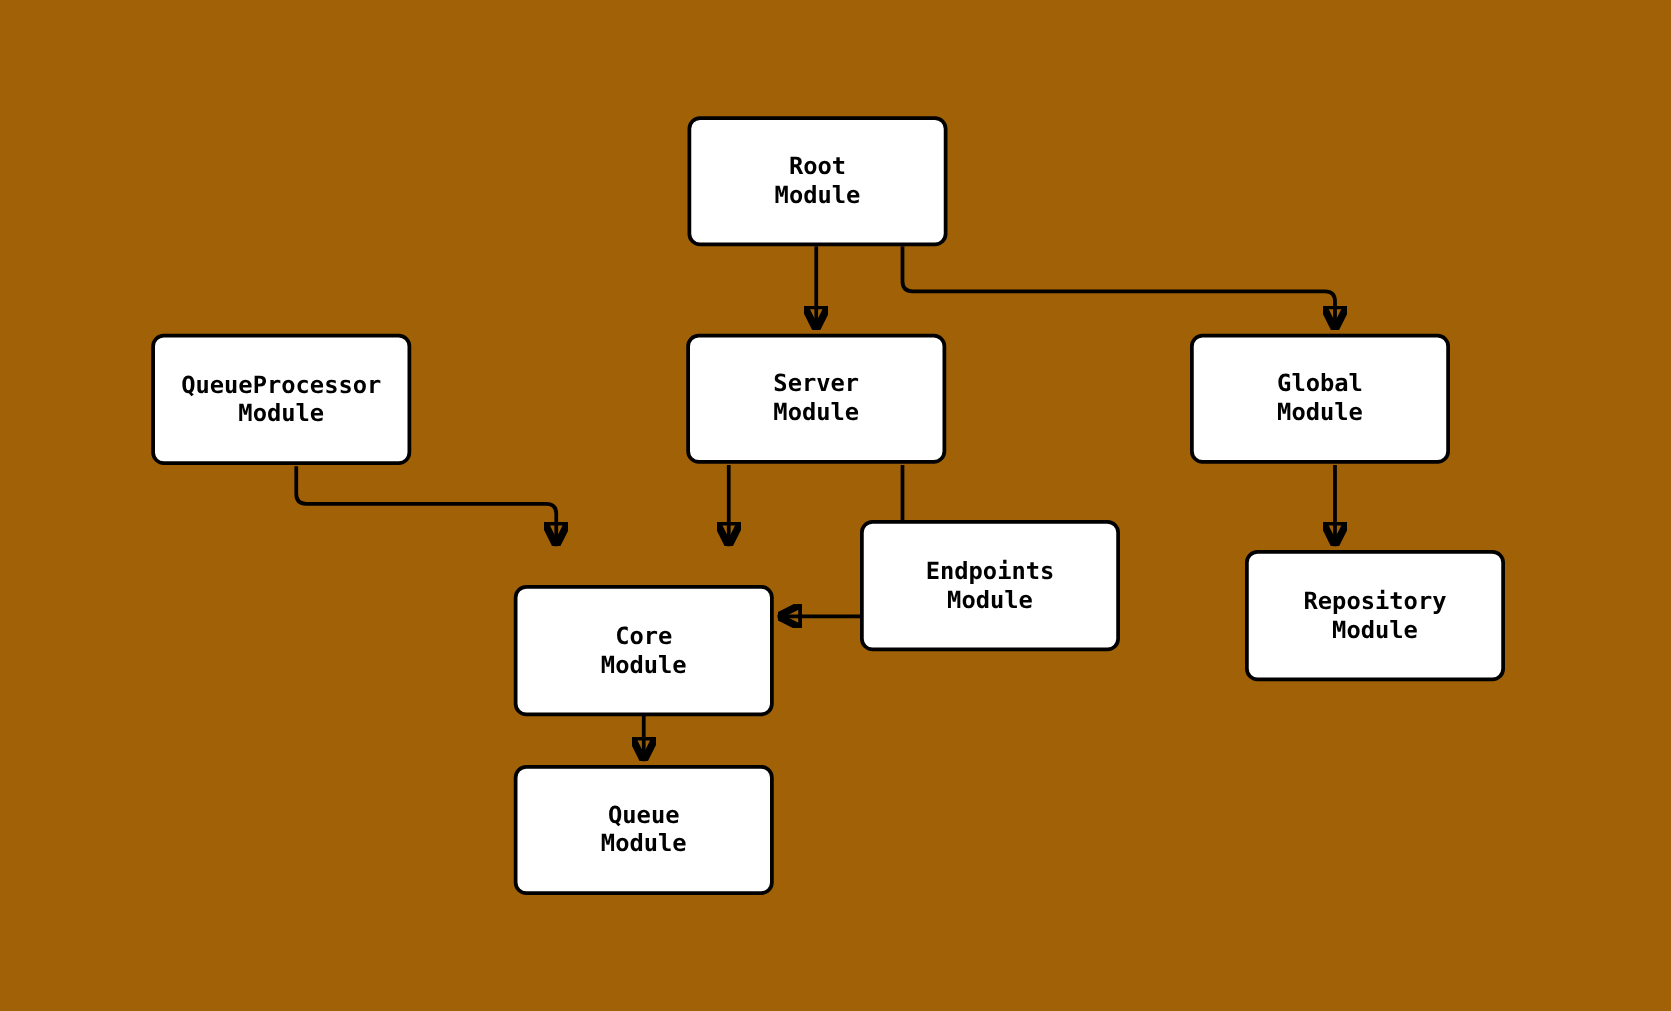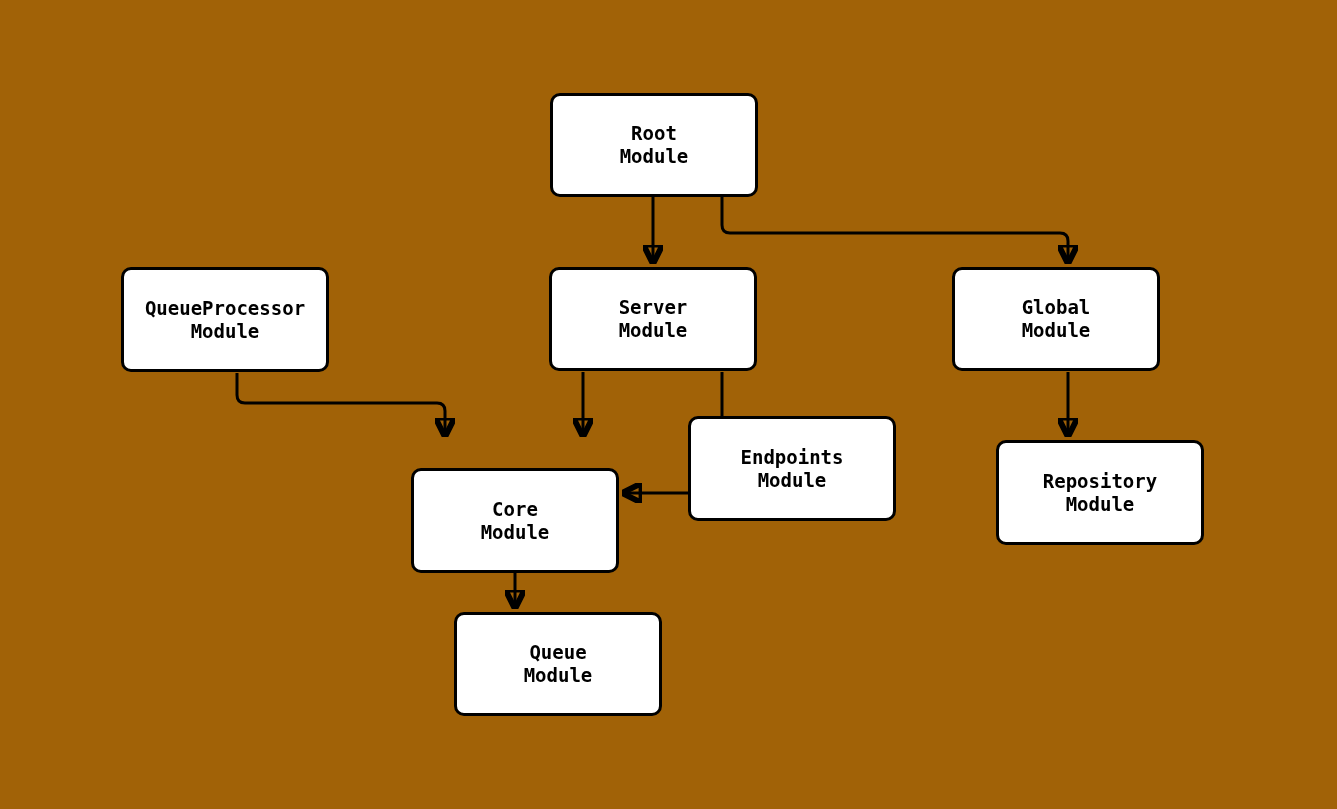--- a/index.html
+++ b/index.html
@@ -45,21 +45,21 @@
     color: #000000;
     white-space: pre-line;
   }
   .node-root          { left: 550px; top: 93px;  height: 104px; }
   .node-queueproc     { left: 121px; top: 267px; }
   .node-server        { left: 549px; top: 267px; height: 104px; align-items: center; }
   .node-global        { left: 952px; top: 267px; height: 104px; }
   .node-core          { left: 411px; top: 440px; margin-top: 28px; }
   .node-endpoints     { left: 688px; top: 416px; }
   .node-repository    { left: 996px; top: 440px; }
-  .node-queue         { left: 411px; top: 612px; height: 104px; margin-left: 43px; }
+  .node-queue         { left: 411px; top: 612px; height: 104px; }
 </style>
 </head>
 <body>
 
 <div class="canvas">
 
   <svg class="edges" viewBox="0 0 1337 809" xmlns="http://www.w3.org/2000/svg">
     <defs>
       <marker id="arrowhead" viewBox="0 0 10 10" refX="10" refY="5" markerWidth="6.5" markerHeight="6.5" orient="auto-start-reverse">
         <path d="M 0 0 L 10 5 L 0 10 z" fill="#000000" stroke="none"></path>

